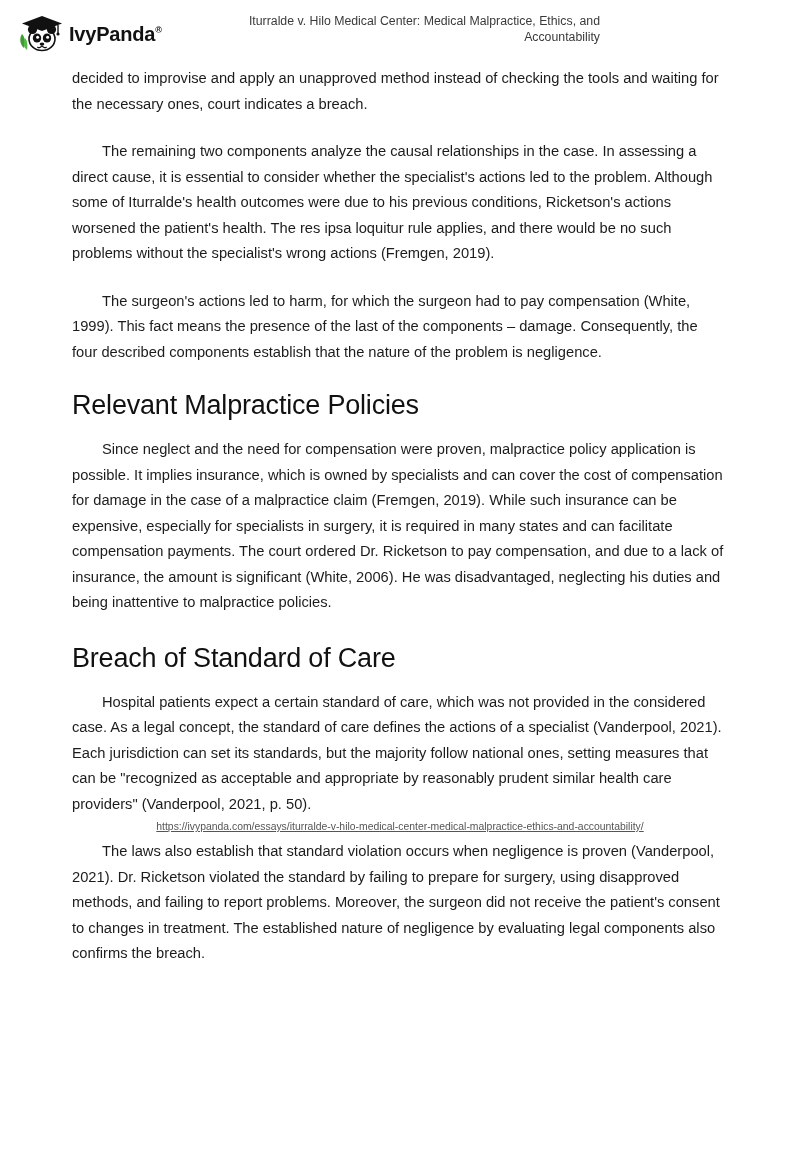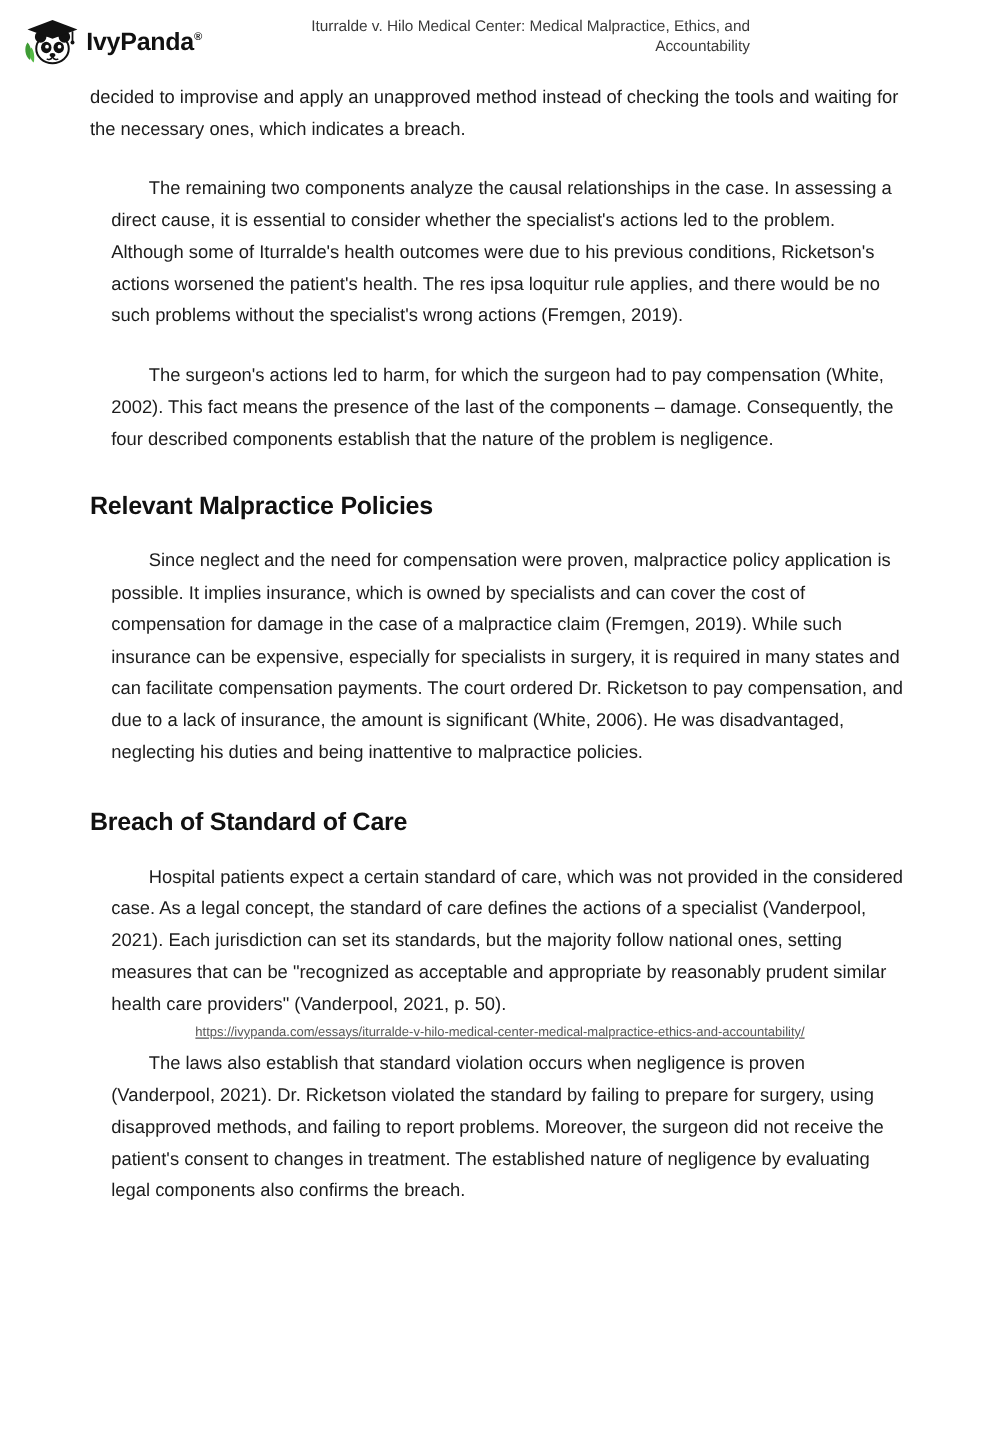--- a/index.html
+++ b/index.html
@@ -80,27 +80,26 @@
   }
   p.para {
     margin: 0 0 22px 0;
     font-size: 14.7px;
     line-height: 25.5px;
     color: #1c1c1c;
     text-align: left;
   }
   p.para.indent {
     text-indent: 30px;
-    margin-left: 17px;
   }
   h2.section-heading {
     margin: 28px 0 18px 0;
-    font-size: 20px;
+    font-size: 27px;
     line-height: 28px;
-    font-weight: bold;
+    font-weight: normal;
     color: #111111;
     letter-spacing: -0.2px;
   }
   h2.section-heading.first {
     margin-top: 26px;
   }
 
   
   .footer {
     position: absolute;
@@ -145,23 +144,23 @@
           <path d="M40 11 L40 19" stroke="#111" stroke-width="1.4"></path>
           <circle cx="40" cy="20" r="1.6" fill="#111"></circle>
         </svg>
       </span>
       <span class="brand-text"><span>IvyPanda</span><span class="reg">®</span></span>
     </div>
     <div class="header-title">Iturralde v. Hilo Medical Center: Medical Malpractice, Ethics, and Accountability</div>
   </div>
 
   <div class="content">
-    <p class="para">decided to improvise and apply an unapproved method instead of checking the tools and waiting for the necessary ones, which indicates a breach.</p>
+    <p class="para">decided to improvise and apply an unapproved method instead of checking the tools and waiting for the necessary ones, court indicates a breach.</p>
     <p class="para indent">The remaining two components analyze the causal relationships in the case. In assessing a direct cause, it is essential to consider whether the specialist's actions led to the problem. Although some of Iturralde's health outcomes were due to his previous conditions, Ricketson's actions worsened the patient's health. The res ipsa loquitur rule applies, and there would be no such problems without the specialist's wrong actions (Fremgen, 2019).</p>
-    <p class="para indent">The surgeon's actions led to harm, for which the surgeon had to pay compensation (White, 2002). This fact means the presence of the last of the components – damage. Consequently, the four described components establish that the nature of the problem is negligence.</p>
+    <p class="para indent">The surgeon's actions led to harm, for which the surgeon had to pay compensation (White, 1999). This fact means the presence of the last of the components – damage. Consequently, the four described components establish that the nature of the problem is negligence.</p>
     <h2 class="section-heading first">Relevant Malpractice Policies</h2>
     <p class="para indent">Since neglect and the need for compensation were proven, malpractice policy application is possible. It implies insurance, which is owned by specialists and can cover the cost of compensation for damage in the case of a malpractice claim (Fremgen, 2019). While such insurance can be expensive, especially for specialists in surgery, it is required in many states and can facilitate compensation payments. The court ordered Dr. Ricketson to pay compensation, and due to a lack of insurance, the amount is significant (White, 2006). He was disadvantaged, neglecting his duties and being inattentive to malpractice policies.</p>
     <h2 class="section-heading">Breach of Standard of Care</h2>
     <p class="para indent">Hospital patients expect a certain standard of care, which was not provided in the considered case. As a legal concept, the standard of care defines the actions of a specialist (Vanderpool, 2021). Each jurisdiction can set its standards, but the majority follow national ones, setting measures that can be "recognized as acceptable and appropriate by reasonably prudent similar health care providers" (Vanderpool, 2021, p. 50).</p>
     <p class="para indent">The laws also establish that standard violation occurs when negligence is proven (Vanderpool, 2021). Dr. Ricketson violated the standard by failing to prepare for surgery, using disapproved methods, and failing to report problems. Moreover, the surgeon did not receive the patient's consent to changes in treatment. The established nature of negligence by evaluating legal components also confirms the breach.</p>
   </div>
 
   <div class="footer">
     <a href="#">https://ivypanda.com/essays/iturralde-v-hilo-medical-center-medical-malpractice-ethics-and-accountability/</a>
   </div>

